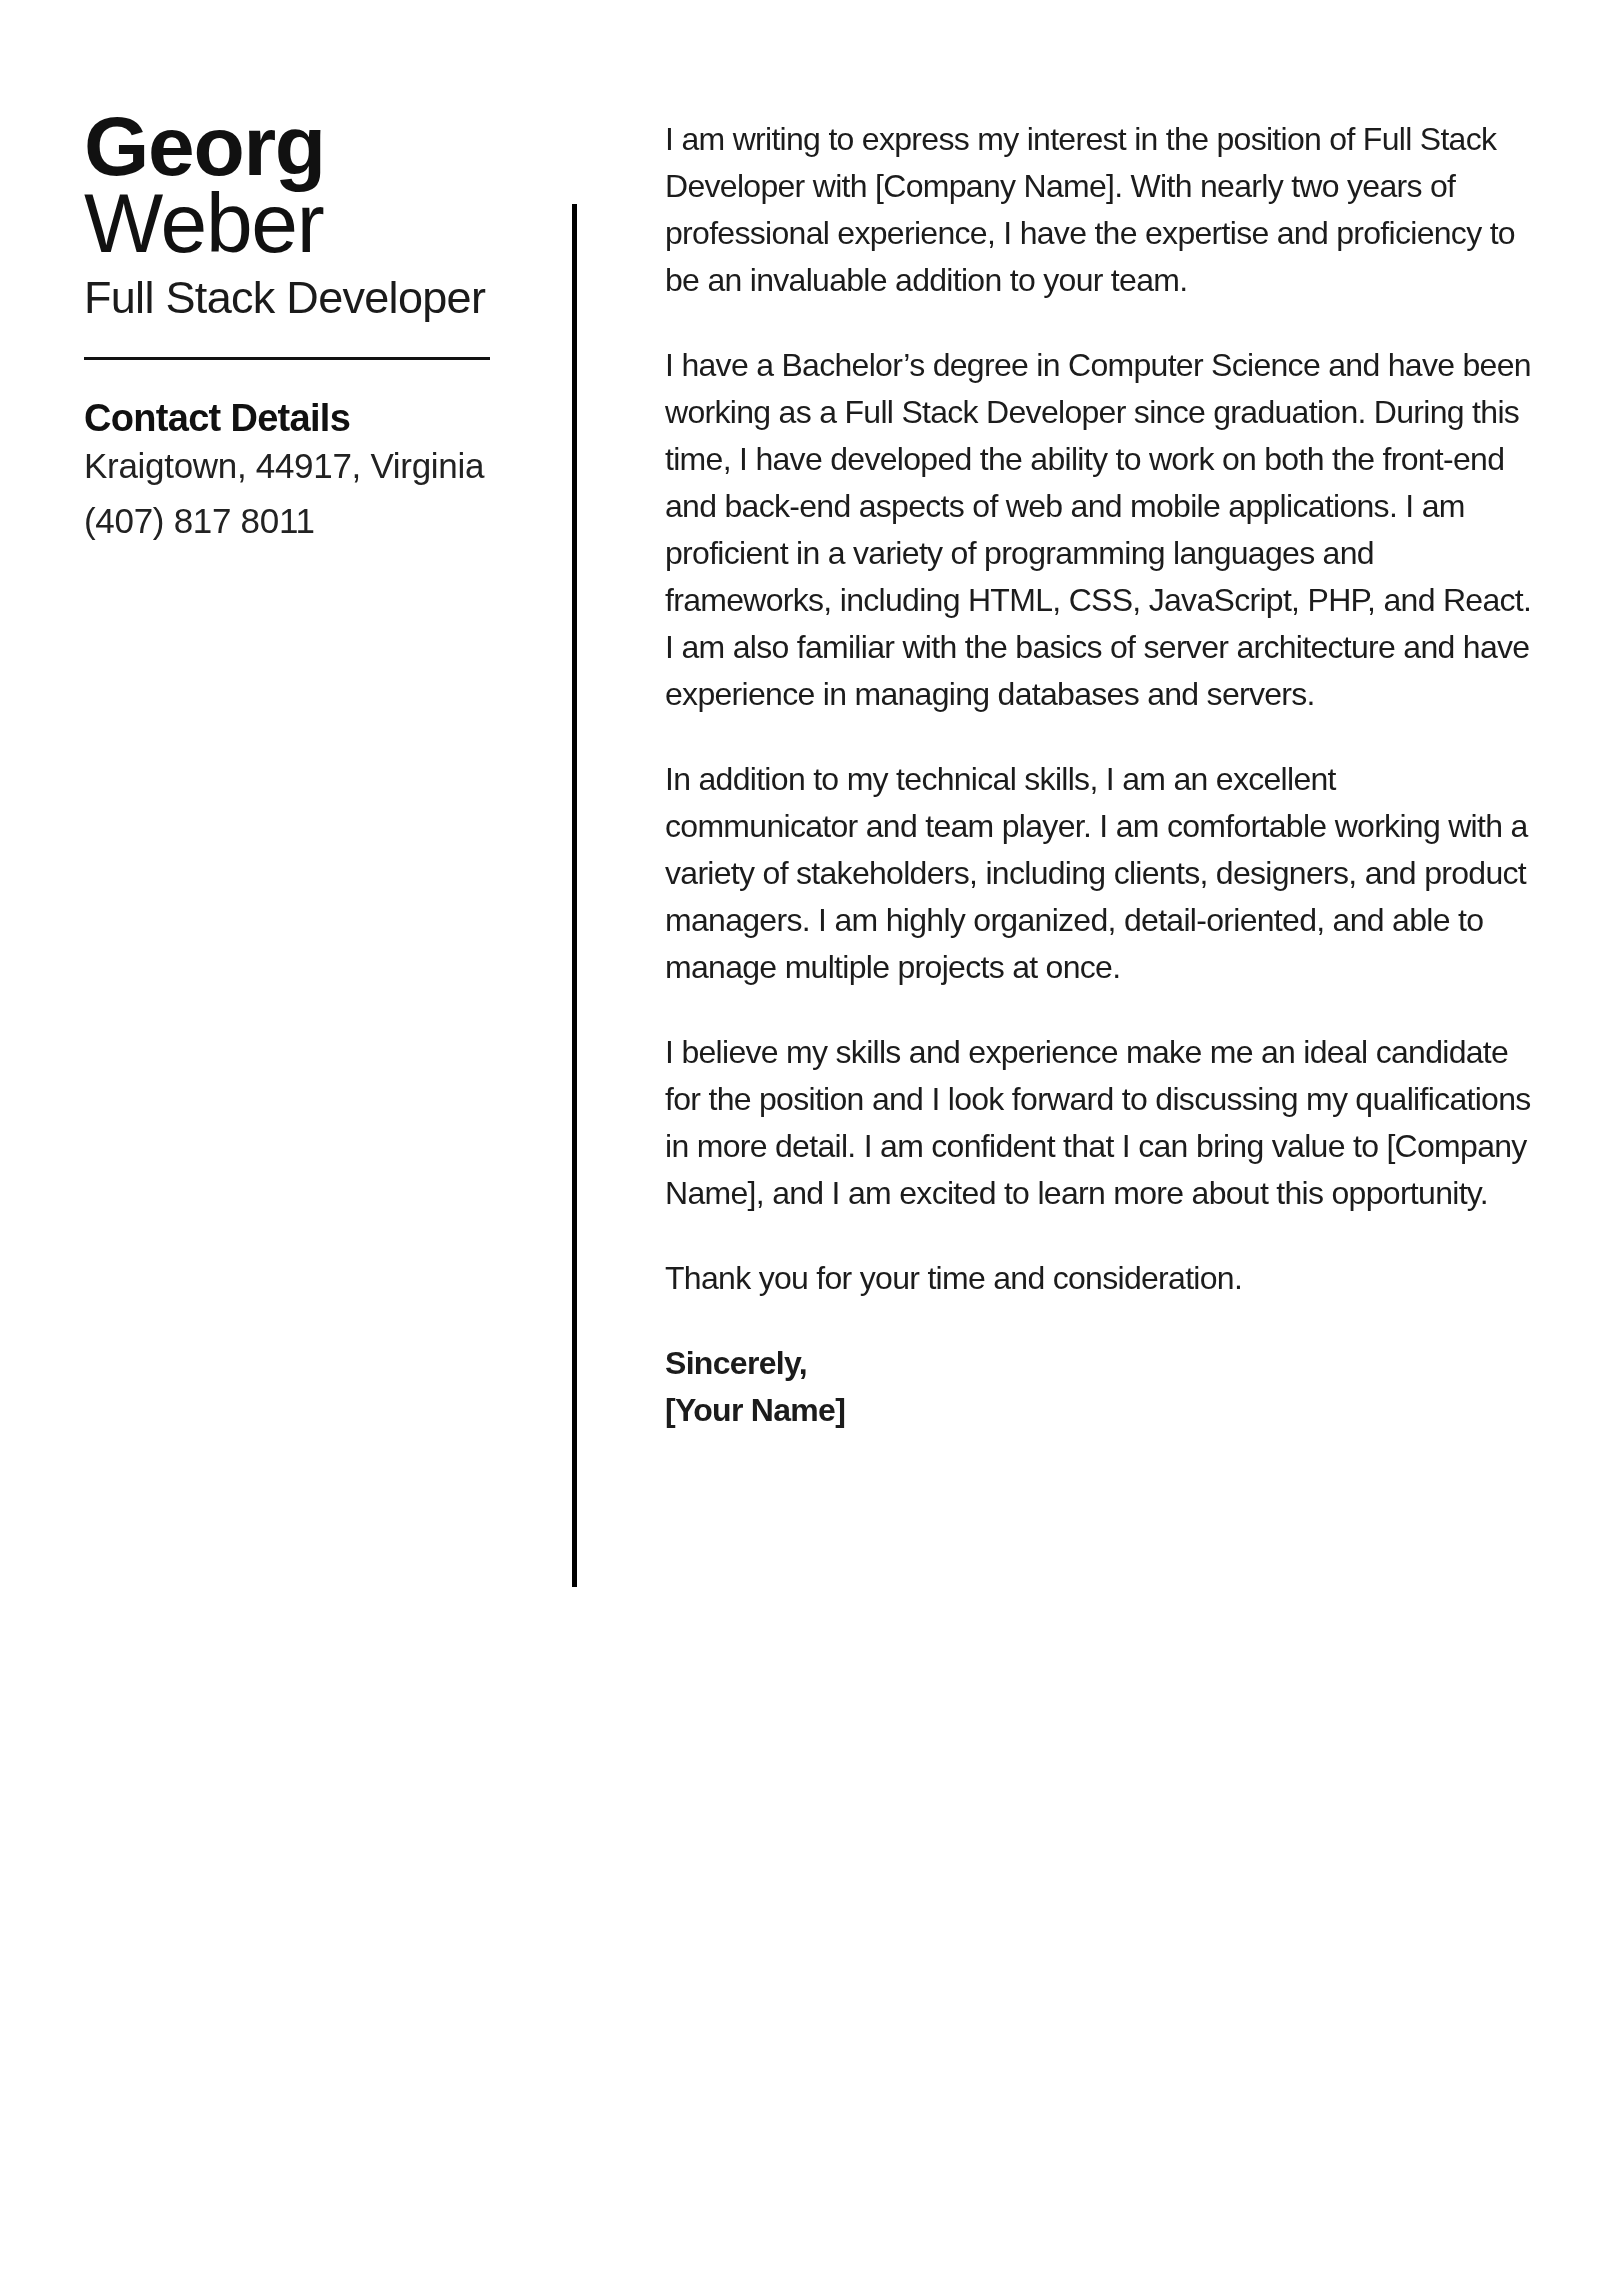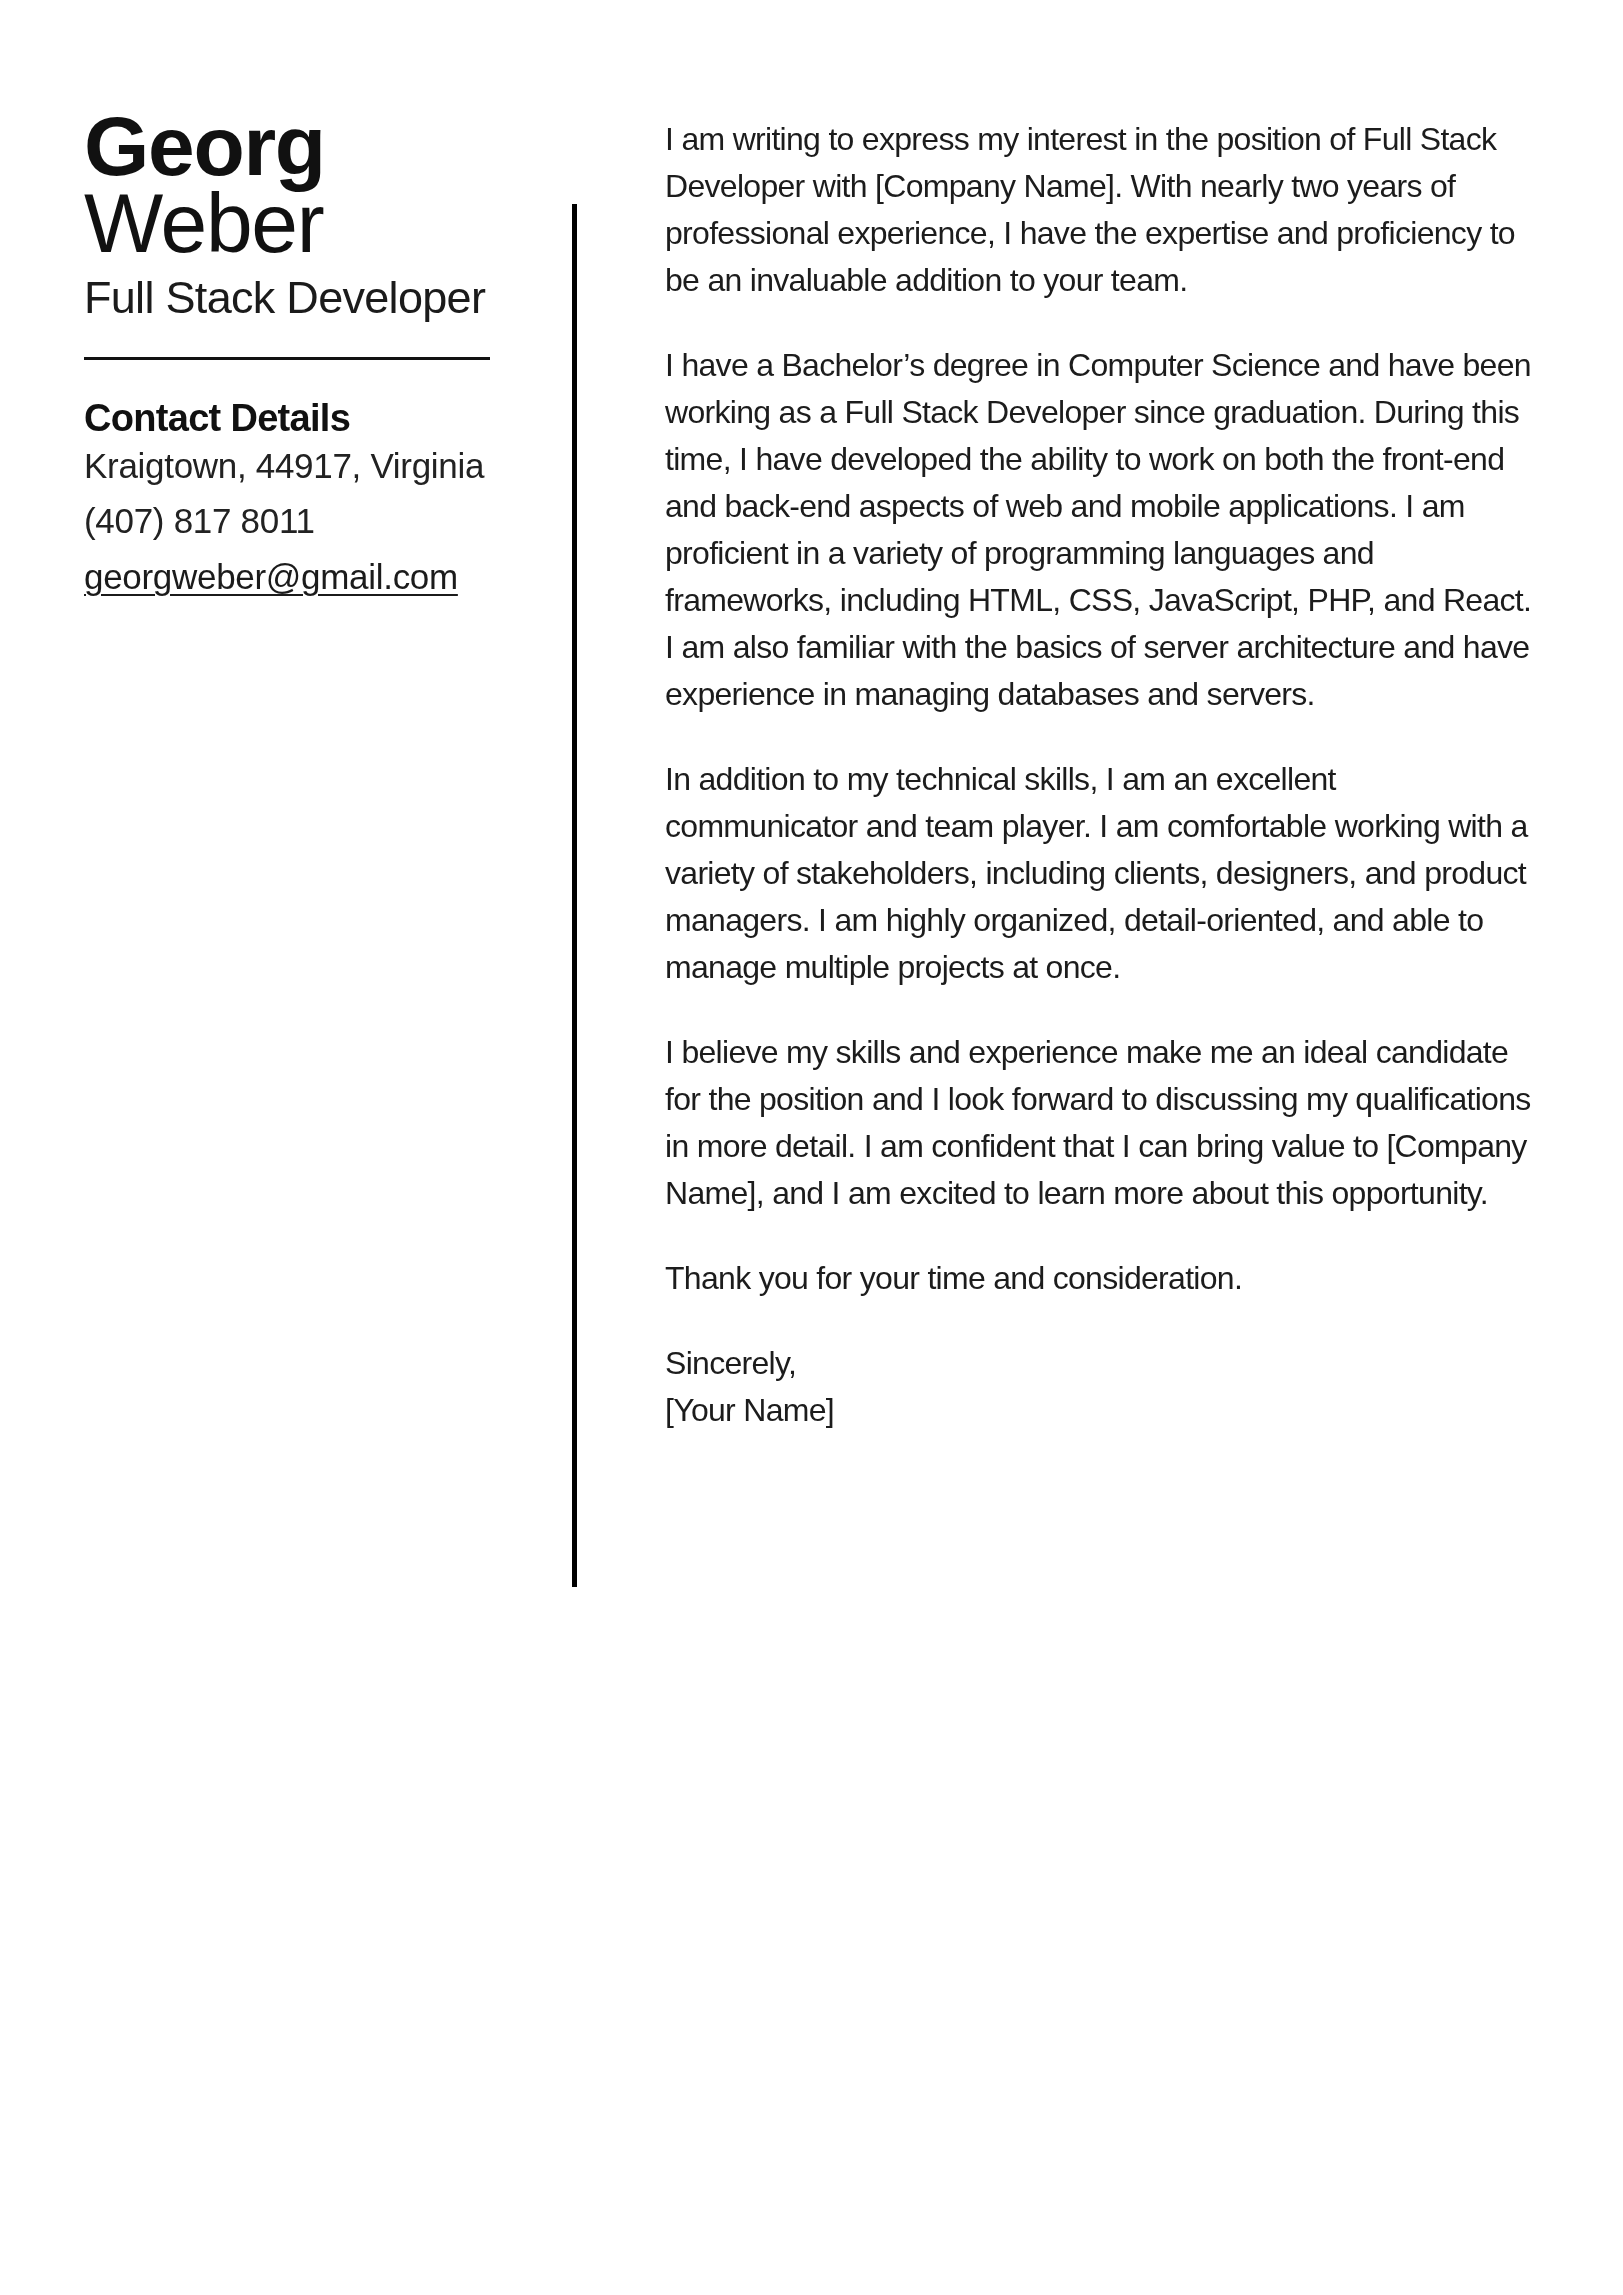--- a/index.html
+++ b/index.html
@@ -80,42 +80,41 @@
     position: absolute;
     left: 665px; top: 116px;
     width: 871px;
     color: #1c1c1c;
     font-size: 32px;
     line-height: 47px;
     letter-spacing: -0.7px;
   }
   .salutation { margin: 0 0 41px 0; }
   .letter-block p { margin: 0 0 38px 0; }
-  .letter-block p:last-child { margin-bottom: 8px; }
+  .letter-block p:last-child { margin-bottom: 8px; font-weight: bold; }
   .closing span { display: block; }
 </style>
 </head>
 <body>
 
 <div class="page">
 
   <aside class="sidebar">
     <div class="name-line name-first">Georg</div>
     <div class="name-line name-last">Weber</div>
 
     <div class="job-title">Full Stack Developer</div>
 
     <div class="side-rule"></div>
 
     <div class="contact-heading">Contact Details</div>
 
     <div class="contact-list">
       <div class="contact-item">Kraigtown, 44917, Virginia</div>
       <div class="contact-item">(407) 817 8011</div>
-      <div class="contact-item email">georgweber@gmail.com</div>
     </div>
   </aside>
 
   <div class="accent-line"></div>
 
   <main class="letter">
 
     <div class="letter-block">
       <p>I am writing to express my interest in the position of Full Stack Developer with [Company Name]. With nearly two years of professional experience, I have the expertise and proficiency to be an invaluable addition to your team.</p>
       <p>I have a Bachelor’s degree in Computer Science and have been working as a Full Stack Developer since graduation. During this time, I have developed the ability to work on both the front-end and back-end aspects of web and mobile applications. I am proficient in a variety of programming languages and frameworks, including HTML, CSS, JavaScript, PHP, and React. I am also familiar with the basics of server architecture and have experience in managing databases and servers.</p>

